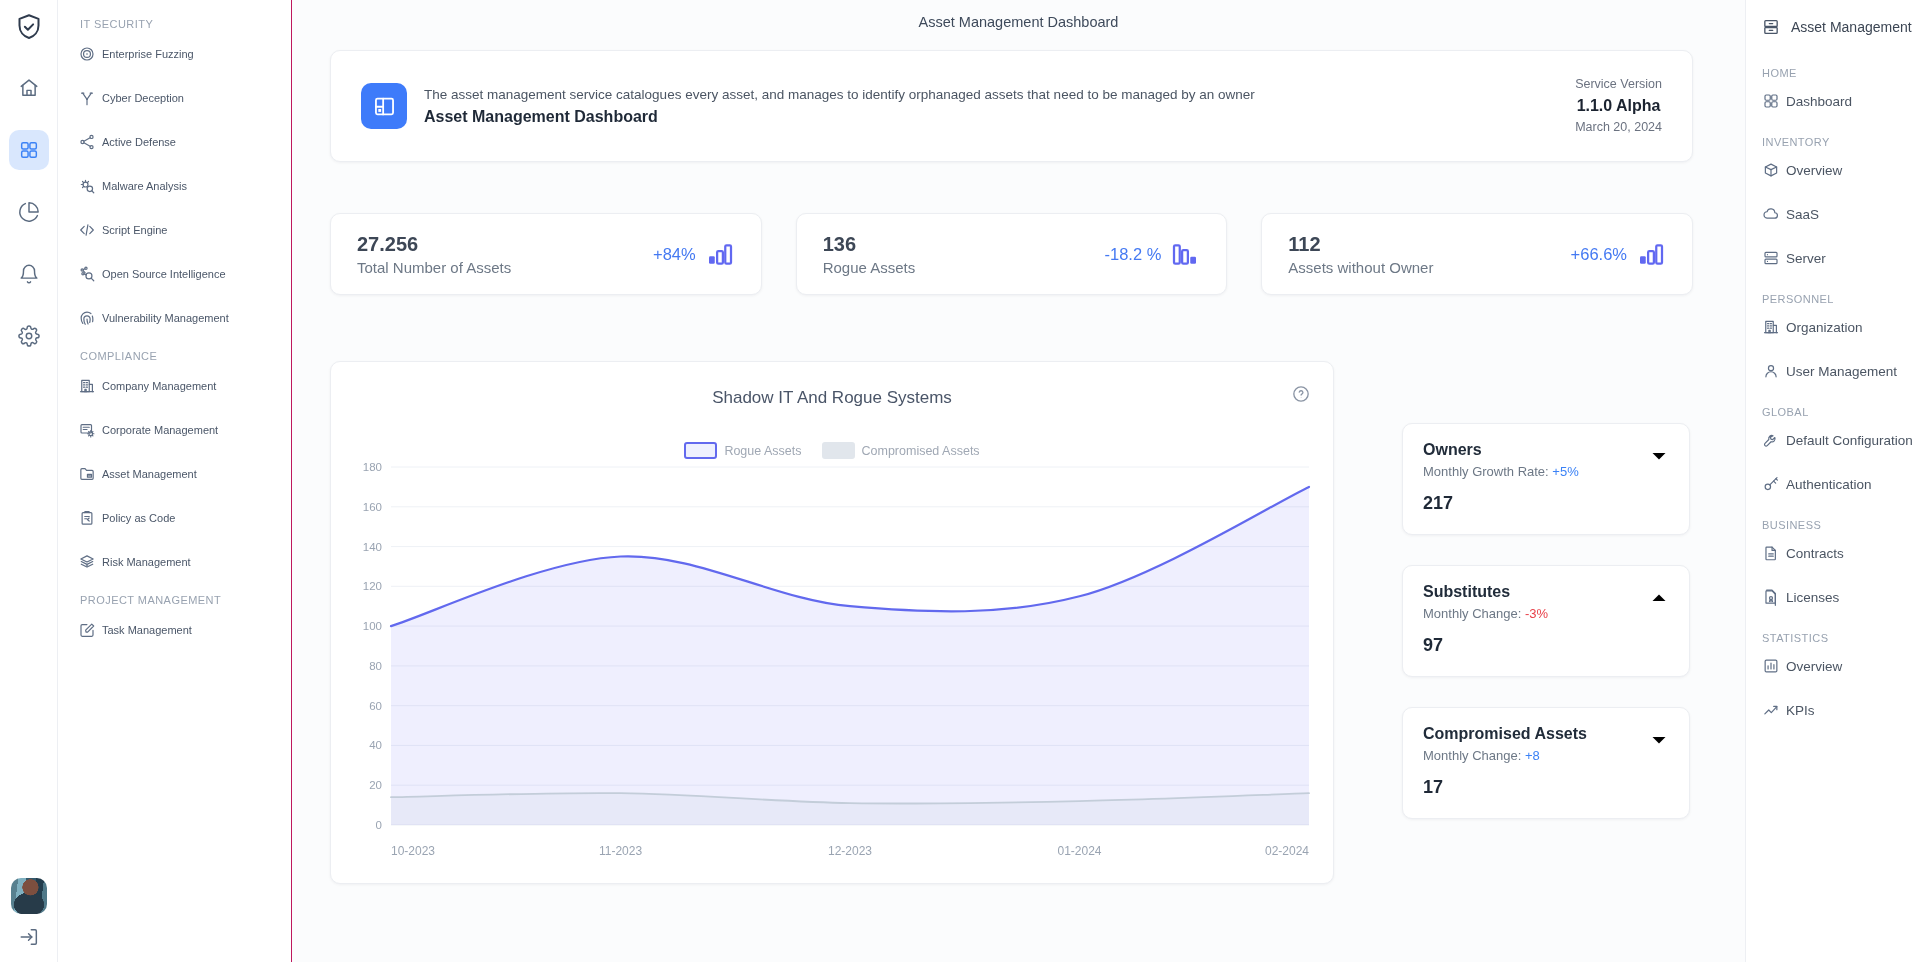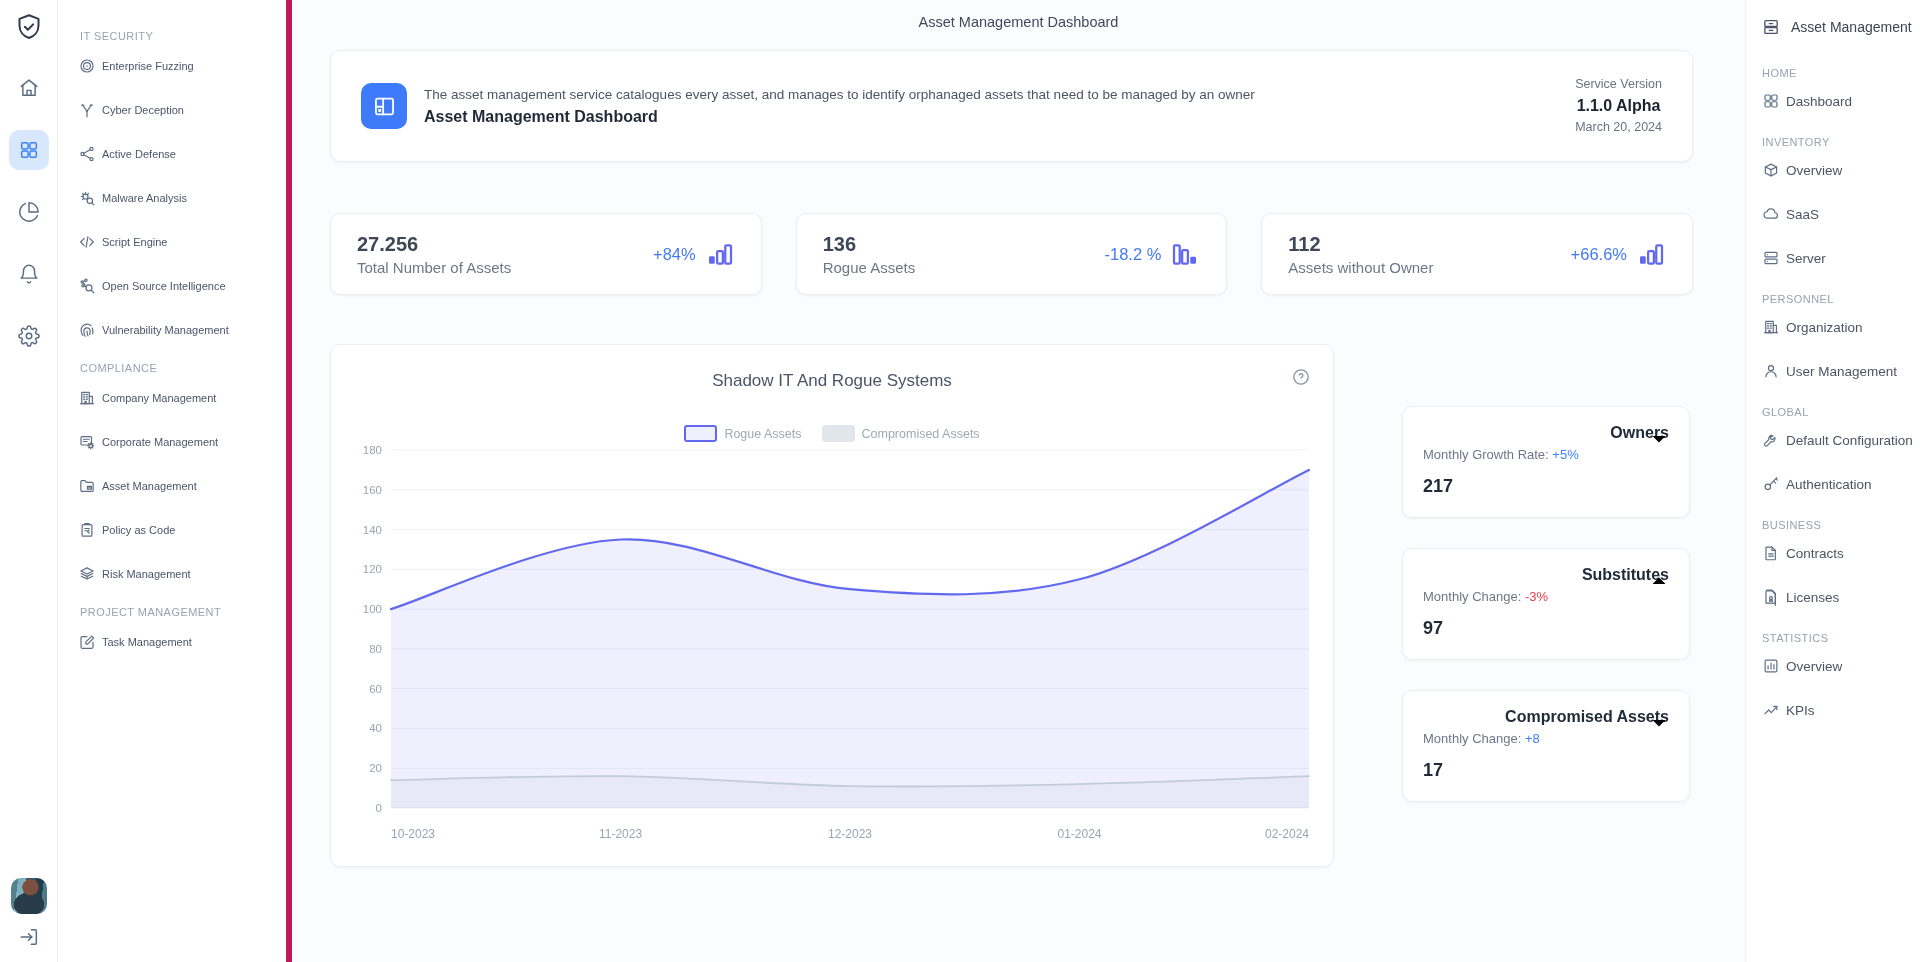--- a/index.html
+++ b/index.html
@@ -21,21 +21,21 @@
   .rail-btn.active{background:#d9e7fd;color:#3b82f6;}
   .rail-avatar{margin-top:auto;width:36px;height:36px;border-radius:10px;flex:none;
     background:
       radial-gradient(circle at 54% 26%, #7d4f3f 0 24%, rgba(0,0,0,0) 25%),
       radial-gradient(ellipse 42% 34% at 50% 74%, #273b49 0 99%, rgba(0,0,0,0) 100%),
       linear-gradient(97deg,#57808f 0 18%,#7fb0c0 18% 38%,#35596b 38% 62%,#223c4c 62% 82%,#4f7888 82%);
   }
   .rail-signout{margin-top:12px;width:22px;height:22px;color:#5b6b80;cursor:pointer;}
 
   
-  .sidebar{width:234px;flex:none;border-right:6px solid #be185d;padding-top:30px;box-sizing:border-box;overflow:hidden;}
+  .sidebar{width:234px;flex:none;border-right:1px solid #be185d;padding-top:18px;box-sizing:border-box;overflow:hidden;}
   .sb-header{font-size:11px;letter-spacing:.45px;color:#98a2b0;padding:0 0 2px 22px;}
   .sb-section{margin-bottom:10px;}
   .sb-item{height:44px;display:flex;align-items:center;gap:6px;padding-left:20px;font-size:11px;color:#4a5668;cursor:pointer;}
   .sb-item .icon{width:18px;height:18px;color:#5f6e85;}
 
   
   .main{flex:1;background:#fbfcfd;overflow:hidden;box-sizing:border-box;}
   .main-header{height:44px;display:flex;align-items:center;justify-content:center;font-size:14.5px;color:#3e4a5b;}
   .content{padding:6px 52px 0 38px;}
 
@@ -54,34 +54,34 @@
 
   .stats-row{display:flex;gap:34px;margin-top:51px;justify-content:space-between;}
   .stat-card{flex:1;height:82px;display:flex;align-items:center;padding:0 26px;}
   .stat-value{font-size:20px;font-weight:bold;color:#3d4756;line-height:1.25;}
   .stat-label{font-size:15px;color:#6d7886;margin-top:2px;}
   .stat-right{margin-left:auto;display:flex;align-items:center;gap:9px;}
   .stat-change{font-size:16.5px;color:#4479f2;}
   .stat-bars{width:30px;height:30px;color:#6168f1;}
   .stat-bars svg{stroke-width:1.8;}
 
-  .bottom-row{display:flex;gap:68px;margin-top:49px;}
+  .bottom-row{display:flex;gap:68px;margin-top:66px;}
   .chart-card{width:1004px;height:523px;padding:24px;position:relative;flex:none;}
   .chart-title{text-align:center;font-size:17px;color:#4a5568;margin-top:2px;}
   .chart-help{position:absolute;top:22px;right:22px;width:20px;height:20px;color:#8a94a4;cursor:pointer;}
   .legend{display:flex;justify-content:center;gap:20px;margin-top:34px;align-items:center;}
   .legend-item{display:flex;align-items:center;gap:7px;cursor:pointer;}
   .legend-box{width:29px;height:13px;border-radius:3px;}
   .legend-label{font-size:12.5px;color:#a0a8b4;}
   .chart-holder{margin-top:0px;}
   .chart-holder svg text{font-family:"Liberation Sans","DejaVu Sans",sans-serif;}
 
   .mini-col{display:flex;flex-direction:column;gap:30px;margin-top:62px;width:288px;flex:none;}
   .mini-card{height:112px;padding:17px 20px;position:relative;cursor:pointer;}
-  .mini-title{font-size:16px;font-weight:bold;color:#212c3a;text-align:right;}
+  .mini-title{font-size:16px;font-weight:bold;color:#212c3a;}
   .mini-sub{font-size:13px;color:#6d7886;margin-top:5px;}
   .mini-sub .pos{color:#3b82f6;} .mini-sub .neg{color:#e8414a;}
   .mini-value{font-size:18px;font-weight:bold;color:#1f2937;margin-top:14px;}
   .mini-chevron{position:absolute;top:20px;right:18px;width:24px;height:24px;}
   .mini-chevron svg{stroke-width:2.9;}
   .chev-blue{color:#2f7af0;} .chev-red{color:#e63946;}
 
   
   .rightbar{width:175px;flex:none;border-left:1px solid #edeff3;padding-top:0;box-sizing:border-box;overflow:hidden;}
   .rb-title{height:54px;display:flex;align-items:center;gap:10px;padding-left:15px;font-size:14px;color:#3c4654;}

